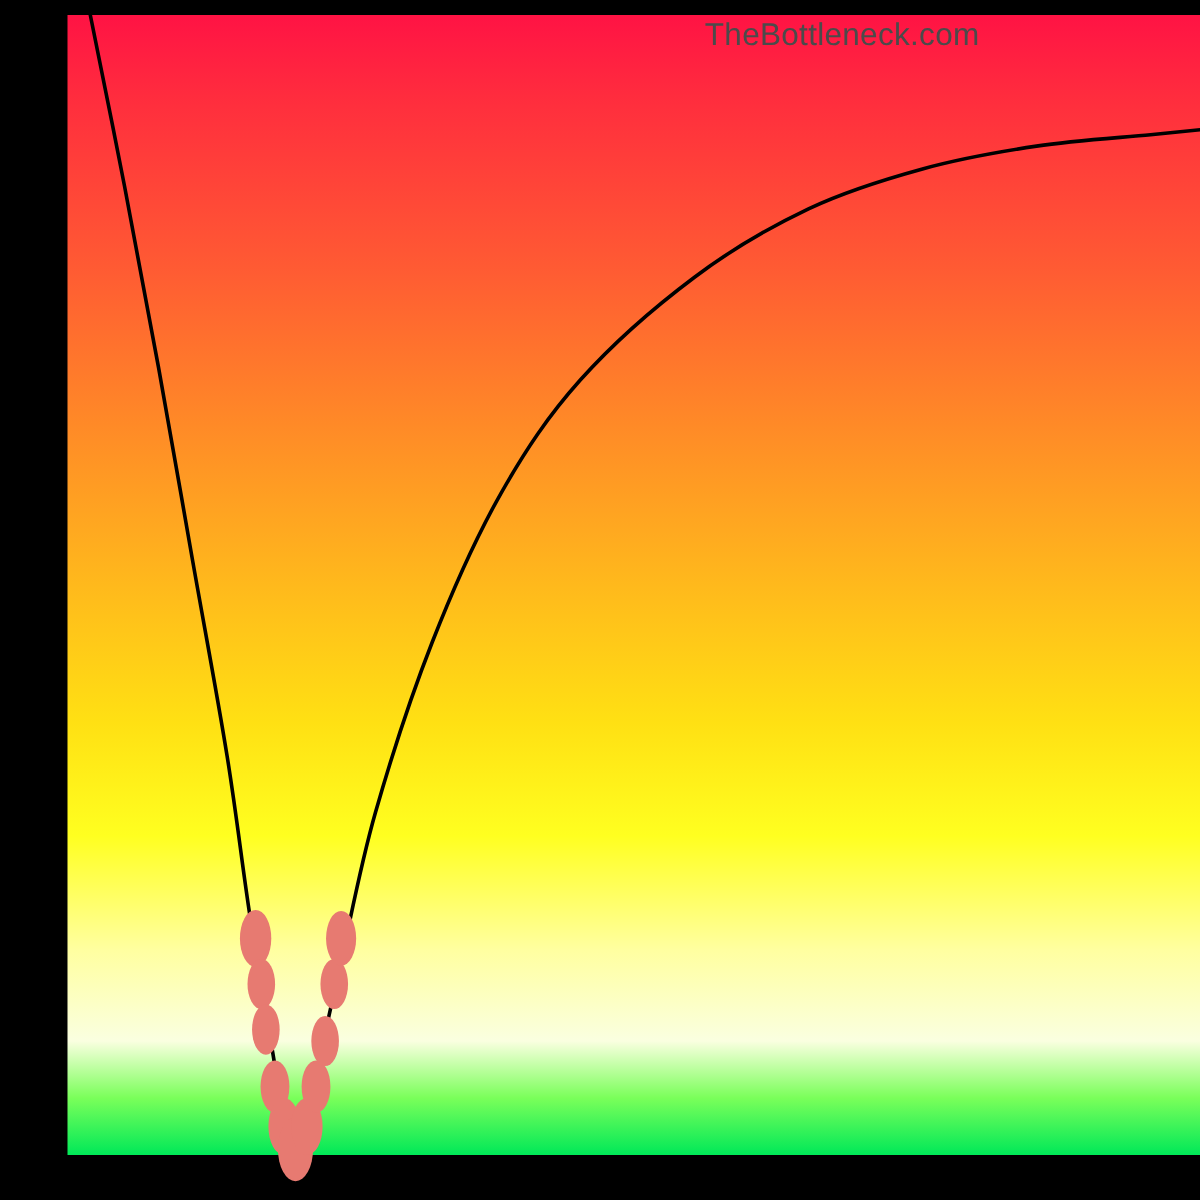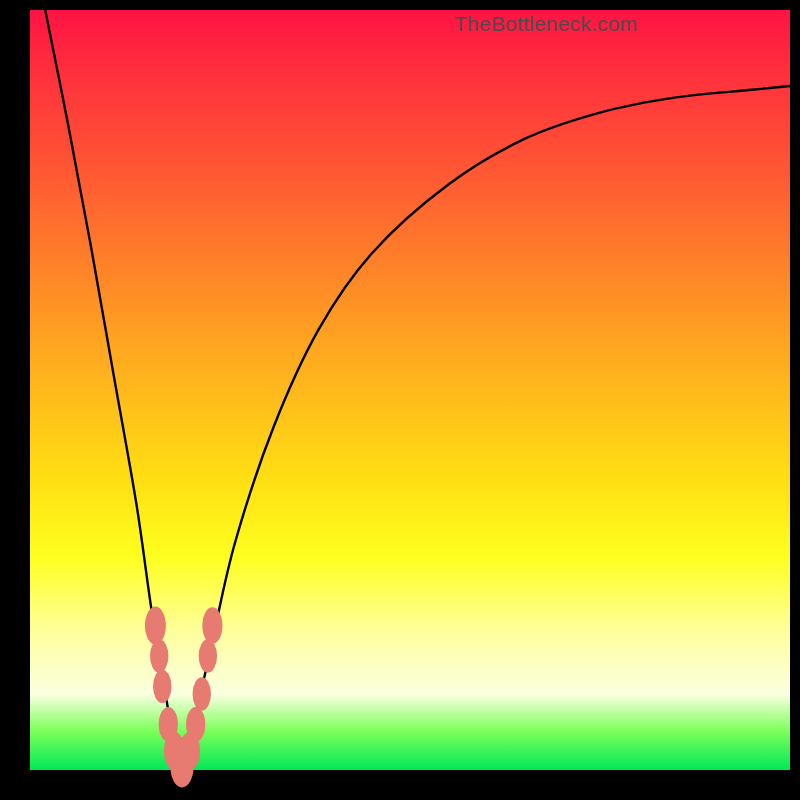--- a/index.html
+++ b/index.html
@@ -9,20 +9,21 @@
     height: 800px;
     overflow: hidden;
     font-family: Arial, Helvetica, sans-serif;
     background: #000;
   }
   .frame {
     position: relative;
     width: 652px;
     height: 800px;
     background: #000;
+    margin-left: 15px;
   }
   .plot-bg {
     position: absolute;
     left: 30px;
     top: 10px;
     width: 760px;
     height: 760px;
     
     background: linear-gradient(
       to bottom,

